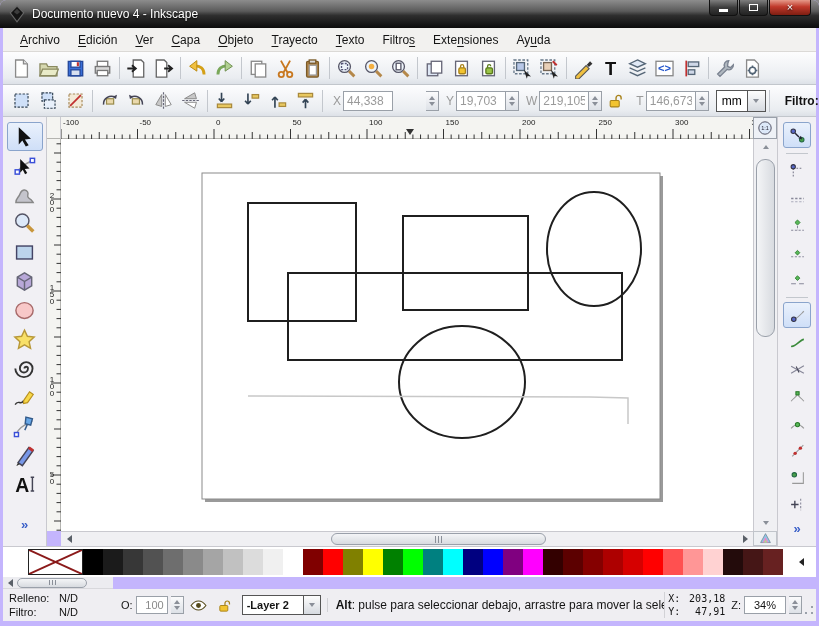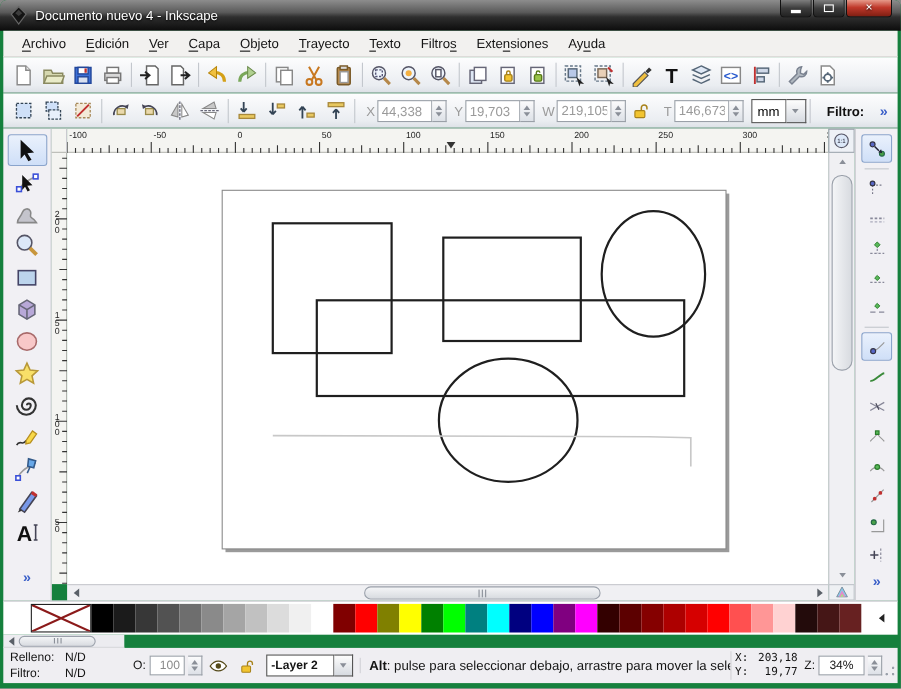--- a/index.html
+++ b/index.html
@@ -1,17 +1,17 @@
 <!DOCTYPE html>
 <html><head>
 <meta charset="utf-8">
 <style>
   html,body{margin:0;padding:0;background:#888;}
   *{box-sizing:border-box;}
-  .window{position:relative;width:819px;height:626px;background:#15803d;font-family:"Liberation Sans",sans-serif;font-size:12px;border-radius:6px 6px 0 0;overflow:hidden;}
+  .window{position:relative;width:819px;height:626px;background:#c4b5fd;font-family:"Liberation Sans",sans-serif;font-size:12px;border-radius:6px 6px 0 0;overflow:hidden;}
   .titlebar{position:absolute;left:0;top:0;width:819px;height:28px;background:linear-gradient(#8d8d8d,#5a5a5a 40%,#2f2f2f 55%,#0c0c0c);border-radius:5px 5px 0 0;display:flex;align-items:center;padding:0 8px;color:#fff;text-shadow:0 1px 2px #000;}
   .titlebar .title{margin-left:6px;font-size:12px;}
   .winbtns{position:absolute;right:8px;top:0;display:flex;gap:1px;}
   .winbtn{width:29px;height:16px;border:1px solid #111;border-top:none;border-radius:0 0 4px 4px;background:linear-gradient(#7e7e7e,#3c3c3c 50%,#222);color:#fff;font-size:9px;display:flex;align-items:center;justify-content:center;line-height:1;}
   .winbtn.close{width:42px;background:linear-gradient(#e69a8a,#c0392b 45%,#7e1e12);font-size:11px;}
   .minbar{width:9px;height:3px;background:#fff;margin-top:6px;}
   .maxbox{width:9px;height:7px;border:1px solid #fff;}
   .menubar{position:absolute;left:3px;top:28px;width:813px;height:24px;background:#f2f1ef;border-bottom:1px solid #dbd9d6;display:flex;align-items:center;padding-left:8px;color:#141414;}
   .menu-item{padding:3px 9px;}
   .menu-item u{text-underline-offset:2px;}
@@ -441,21 +441,21 @@
       <div class="tb-btn">
         <span class="ic">
           <svg viewBox="0 0 16 16" width="19" height="19">
             <rect x="2" y="2" width="12" height="3" fill="#e8c860" stroke="#a8883a"></rect>
             <path d="M8 14.5V7M8 7l-2.4 2.8M8 7l2.4 2.8" stroke="#345" stroke-width="1.4" fill="none"></path>
           </svg>
         </span>
       </div>
       <div class="sep"></div>
       <span class="fld-label">X</span>
-      <span style="display: flex;">
+      <span style="display: flex; gap: 33px;">
         <input class="fld-input" readonly="" value="44,338" style="">
         <span class="spinner">
           <span class="tri-up"></span>
           <span class="tri-down"></span>
         </span>
       </span>
       <span class="fld-label">Y</span>
       <span style="display: flex;">
         <input class="fld-input" readonly="" value="19,703" style="">
         <span class="spinner">
@@ -1025,21 +1025,21 @@
         </span>
     </div>
     <div class="msg"><b>Alt</b><span>: pulse para seleccionar debajo, arrastre para mover la selección</span></div>
     <div class="xy">
       <div>
           <span>X:</span>
           <span>203,18</span>
         </div>
       <div>
           <span>Y:</span>
-          <span>19,77</span>
+          <span>47,91</span>
         </div>
     </div>
     <div class="zoomblk">
       <span>Z:</span>
       <span class="zoom-input">34%</span>
       <span class="spinner small">
           <span class="tri-up"></span>
           <span class="tri-down"></span>
         </span>
     </div>

